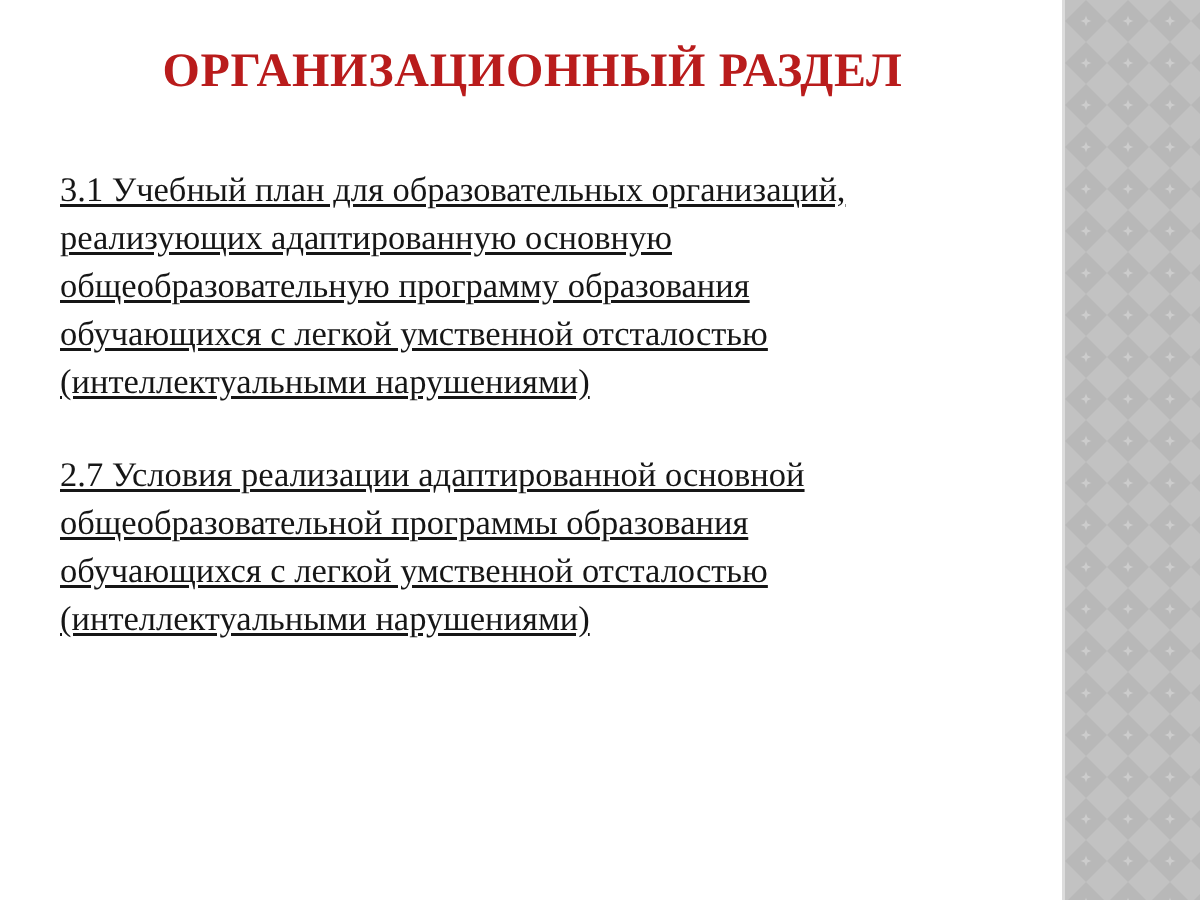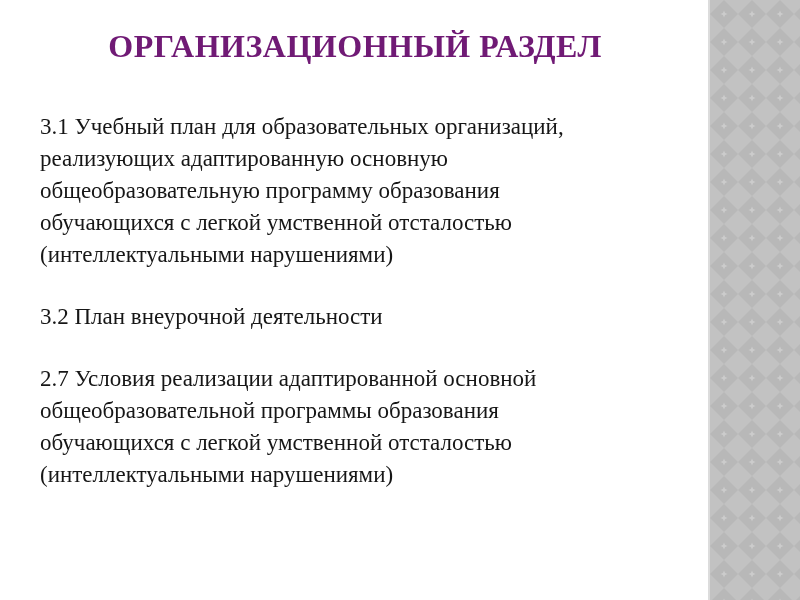--- a/index.html
+++ b/index.html
@@ -23,31 +23,32 @@
     top: 0;
     width: 710px;
     height: 600px;
   }
   .slide-title {
     margin: 28px 20px 0 20px;
     text-align: center;
     font-weight: bold;
     font-size: 32px;
     letter-spacing: 0.5px;
-    color: #701a75;
+    color: #b91c1c;
     line-height: 1.15;
   }
   .body-text {
     position: absolute;
     left: 40px;
     top: 111px;
     width: 665px;
     font-size: 23px;
     line-height: 32px;
     color: #161616;
+    text-decoration: underline;
   }
   .para {
     white-space: pre-line;
     margin: 0 0 30px 0;
   }
   .pattern-band {
     position: absolute;
     right: 0;
     top: 0;
     width: 90px;
@@ -68,21 +69,20 @@
 
   <div class="content-area">
     <div class="slide-title">ОРГАНИЗАЦИОННЫЙ РАЗДЕЛ</div>
 
     <div class="body-text">
       <p class="para">3.1 Учебный план для образовательных организаций,
 реализующих адаптированную основную
 общеобразовательную программу образования
 обучающихся с легкой умственной отсталостью
 (интеллектуальными нарушениями)</p>
-      <p class="para">3.2 План внеурочной деятельности</p>
       <p class="para">2.7 Условия реализации адаптированной основной
 общеобразовательной программы образования
 обучающихся с легкой умственной отсталостью
 (интеллектуальными нарушениями)</p>
     </div>
   </div>
 
   <div class="pattern-band">
     <svg xmlns="http://www.w3.org/2000/svg" preserveAspectRatio="none">
       <defs>

